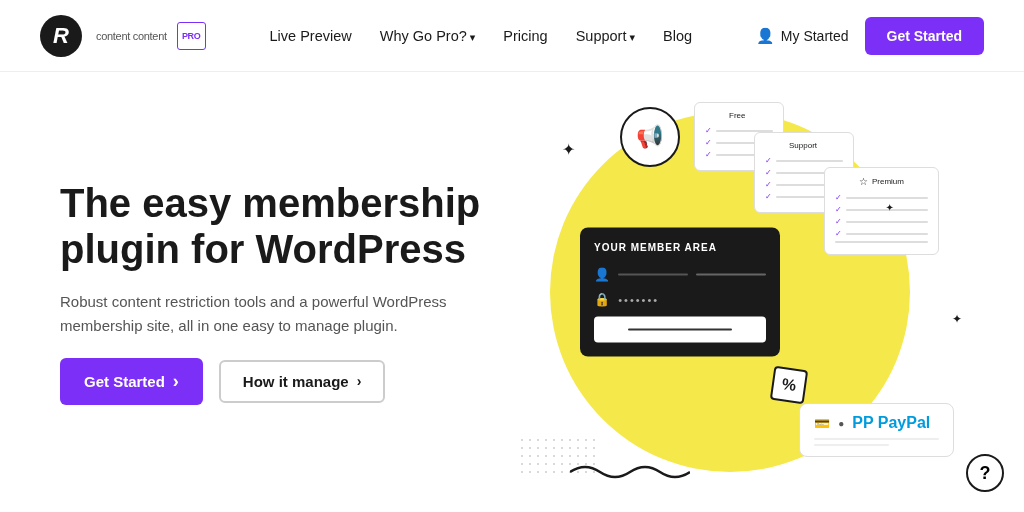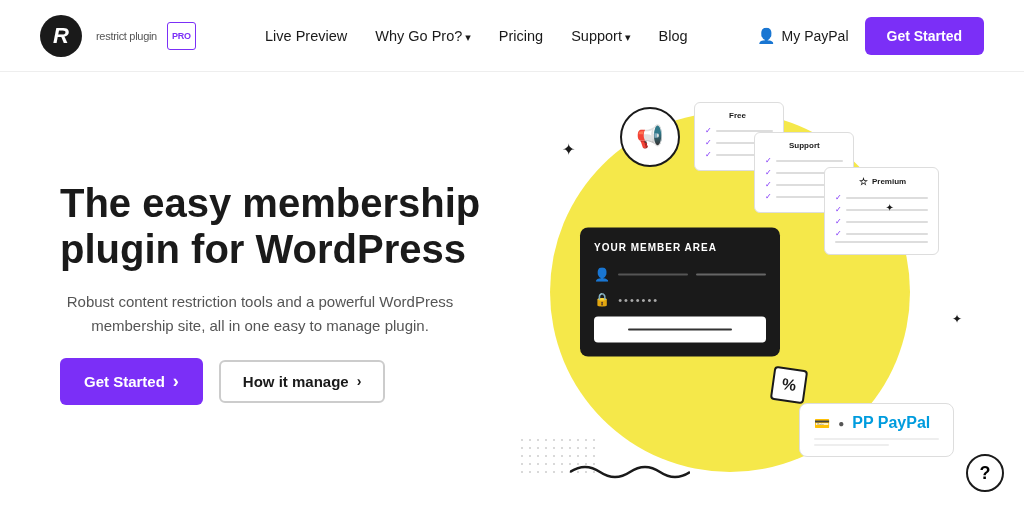--- a/index.html
+++ b/index.html
@@ -30,21 +30,21 @@
     }
 
     
     .hero {
       display: flex; align-items: center;
       padding: 0 40px 0 60px; height: calc(512px - 72px);
       position: relative; overflow: hidden;
     }
     .hero-left { flex: 0 0 440px; z-index: 2; }
     .hero-title { font-size: 40px; font-weight: 700; color: #1a1a1a; line-height: 1.15; margin-bottom: 18px; }
-    .hero-subtitle { font-size: 15px; color: #555; line-height: 1.6; margin-bottom: 20px; max-width: 400px; text-align: center; }
+    .hero-subtitle { font-size: 15px; color: #555; line-height: 1.6; margin-bottom: 20px; max-width: 400px; }
     .hero-buttons { display: flex; align-items: center; gap: 16px; }
     .btn-primary {
       background: #7b2ff7; color: #fff; border: none; border-radius: 6px;
       padding: 13px 24px; font-size: 15px; font-weight: 600; cursor: pointer;
       display: flex; align-items: center; gap: 8px;
     }
     .btn-secondary {
       background: #fff; color: #1a1a1a; border: 2px solid #ccc; border-radius: 6px;
       padding: 11px 22px; font-size: 15px; font-weight: 600; cursor: pointer;
       display: flex; align-items: center; gap: 8px;
@@ -75,21 +75,21 @@
       background: #fff; border-radius: 4px; height: 26px; width: 100%;
       display: flex; align-items: center; justify-content: center; margin-top: 4px;
     }
     .member-btn-line { height: 2px; background: #333; width: 60%; border-radius: 2px; }
 
     
     .pricing-card {
       position: absolute; background: #fff; border: 1.5px solid #ddd;
       border-radius: 6px; padding: 8px 10px; z-index: 4;
     }
-    .pricing-card-title { font-size: 8px; font-weight: 700; color: #1a1a1a; margin-bottom: 6px; padding-left: 24px; }
+    .pricing-card-title { font-size: 8px; font-weight: 400; color: #1a1a1a; margin-bottom: 6px; padding-left: 24px; }
     .pricing-row { display: flex; align-items: center; gap: 4px; margin-bottom: 3px; }
     .check-icon { color: #7b2ff7; font-size: 8px; }
     .row-line { height: 2px; background: #ddd; flex: 1; border-radius: 2px; }
 
     .card-free { top: 30px; right: 200px; width: 90px; }
     .card-starter { top: 60px; right: 130px; width: 100px; }
     .card-premium { top: 95px; right: 45px; width: 115px; }
 
     
     .paypal-card {
@@ -134,37 +134,37 @@
   </style>
 </head>
 <body>
 
 <nav>
   <div class="nav-logo">
     <div class="nav-logo-icon">
       <span>R</span>
     </div>
     <div class="nav-logo-text">
-      <span>restrict plugin</span>
+      <span>content content</span>
       <span style="font-size:9px;font-weight:700;color:#7b2ff7;border:1.5px solid #7b2ff7;padding:8px 4px;border-radius:3px;margin-left:6px;">PRO</span>
     </div>
   </div>
 
   <div class="nav-links">
     <a href="#">Live Preview</a>
     <a href="#" class="has-dropdown">Why Go Pro?</a>
     <a href="#">Pricing</a>
     <a href="#" class="has-dropdown">Support</a>
     <a href="#">Blog</a>
   </div>
 
   <div class="nav-right">
     <div class="nav-account">
       <span class="nav-account-icon">👤</span>
-      <span>My PayPal</span>
+      <span>My Started</span>
     </div>
     <button class="btn-get-started">Get Started</button>
   </div>
 </nav>
 
 <section class="hero">
   <div class="hero-left">
     <h1 class="hero-title">The easy membership plugin for WordPress</h1>
     <p class="hero-subtitle">Robust content restriction tools and a powerful WordPress membership site, all in one easy to manage plugin.</p>
     <div class="hero-buttons">

